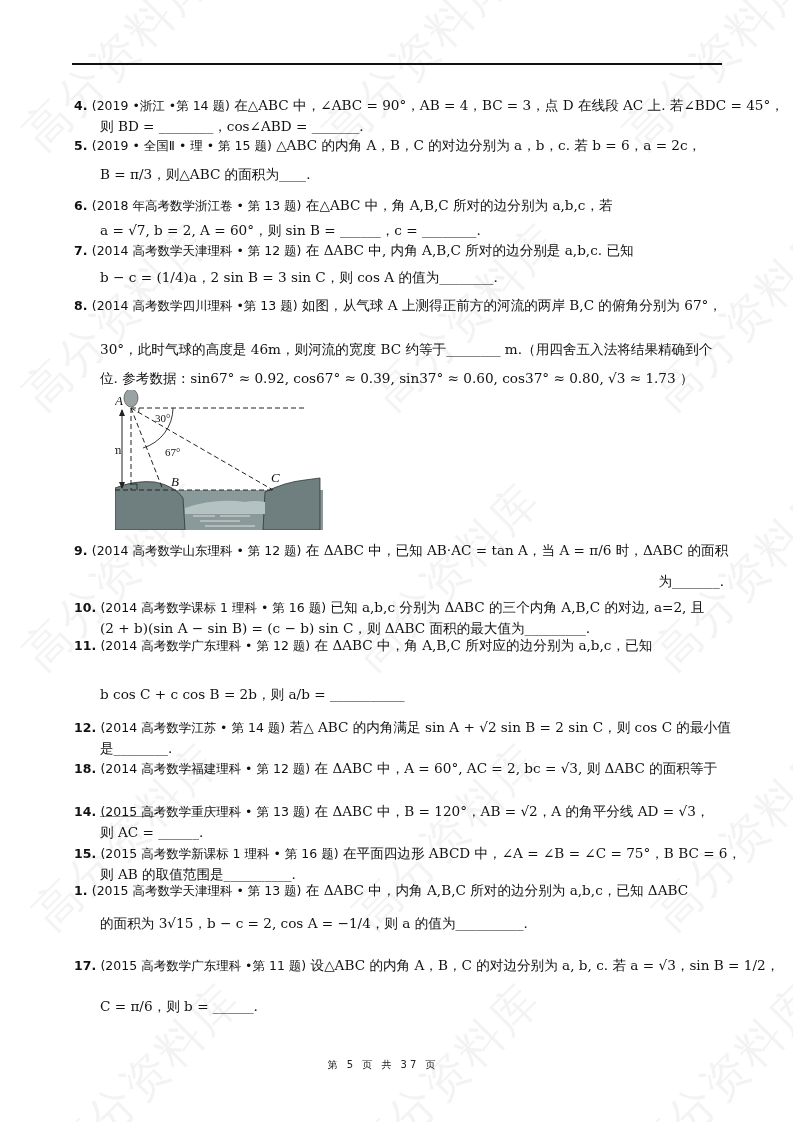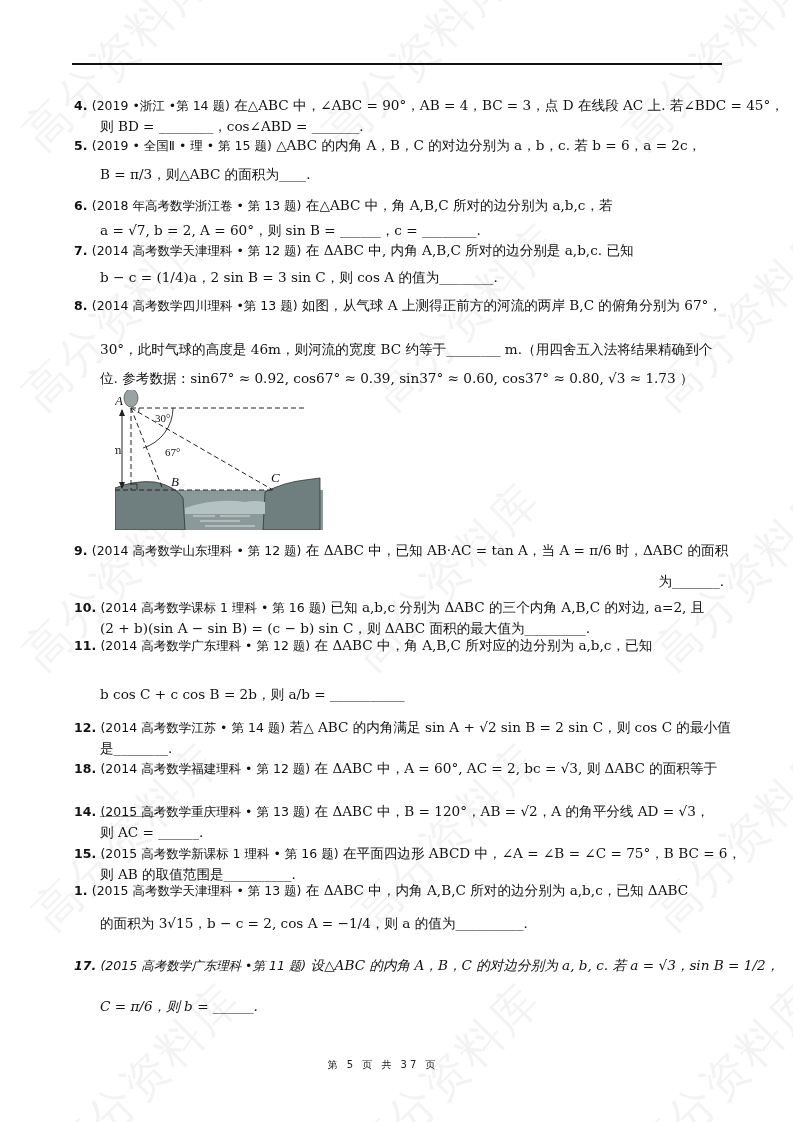--- a/index.html
+++ b/index.html
@@ -200,21 +200,21 @@
 
   <div class="q" style="top:880px;">
     <span class="line">
       <span class="num">1.</span>
       <span class="src">(2015 高考数学天津理科 • 第 13 题)</span>
       <span>在 ΔABC 中，内角 A,B,C 所对的边分别为 a,b,c，已知 ΔABC</span>
     </span>
     <span class="line indent" style="margin-top:12px;">的面积为 3√15，b − c = 2, cos A = −1/4，则 a 的值为__________.</span>
   </div>
 
-  <div class="q" style="top:955px;font-style:italic;">
+  <div class="q" style="top:955px;">
     <span class="line">
       <span class="num">17.</span>
       <span class="src">(2015 高考数学广东理科 •第 11 题)</span>
       <span>设△ABC 的内角 A，B，C 的对边分别为 a, b, c. 若 a = √3，sin B = 1/2，</span>
     </span>
     <span class="line indent" style="margin-top:20px;">C = π/6，则 b = ______.</span>
   </div>
 
   <div class="footer">第 5 页 共 37 页</div>
 </div>

